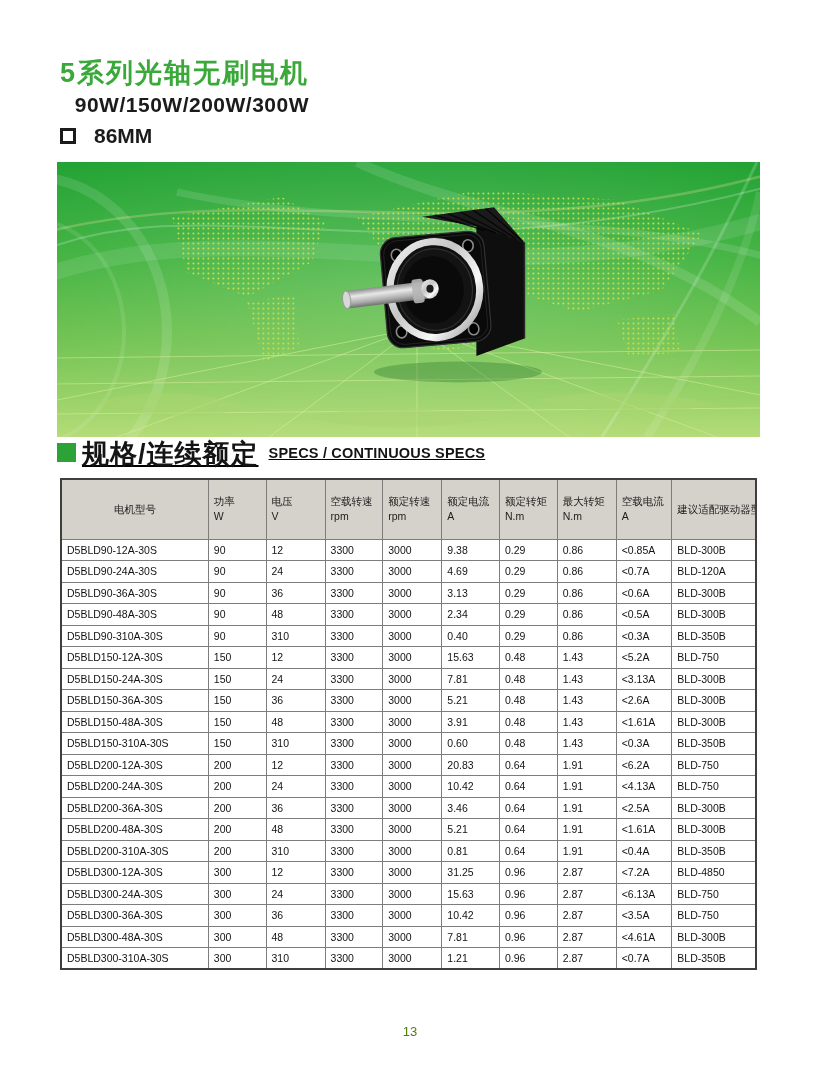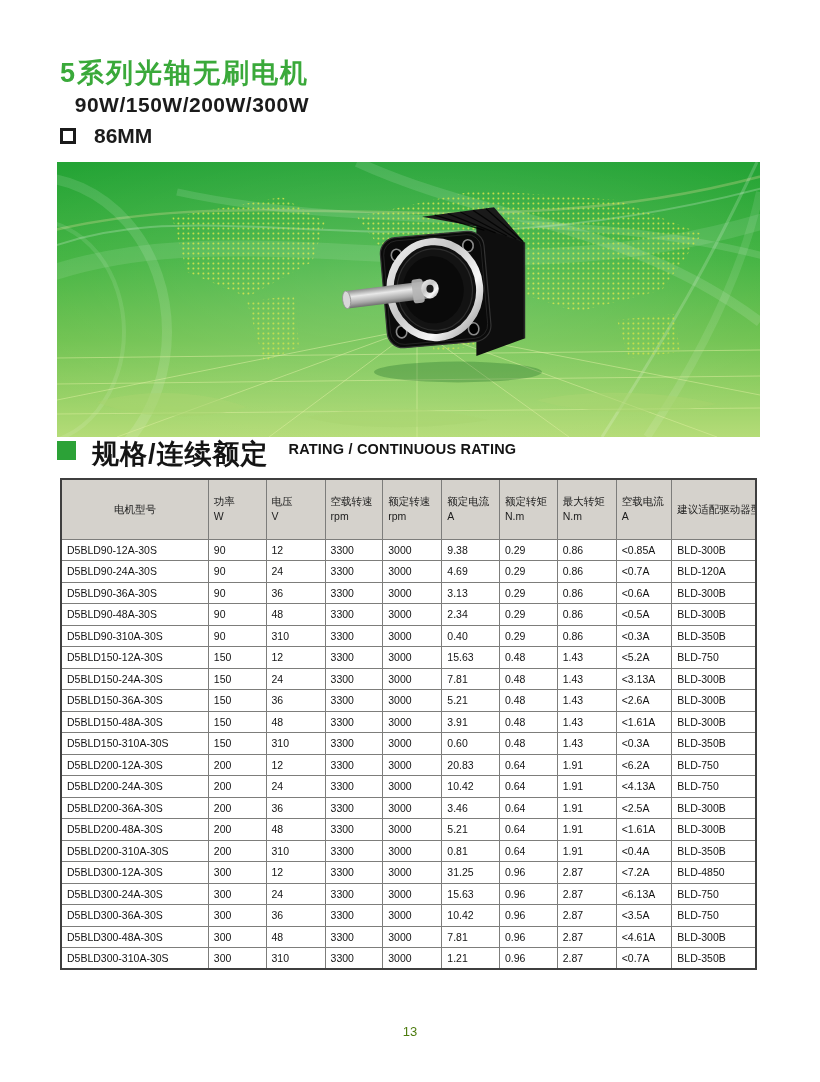--- a/index.html
+++ b/index.html
@@ -26,21 +26,21 @@
   }
   .frame-square {
     display:inline-block; width:16px; height:16px;
     border:3px solid #1b1b1b; background:#fff;
   }
   
   .hero { position:absolute; left:57px; top:162px; width:703px; height:275px; }
   .hero svg { display:block; }
   
   .section-header {
-    position:absolute; left:57px; top:441px; display:flex; align-items:flex-start; gap:16px;
+    position:absolute; left:57px; top:441px; display:flex; align-items:center; gap:6px;text-decoration:underline;
   }
   .section-bullet { width:19px; height:19px; background:#2ca237; margin-bottom:4px; }
   .section-cn { color:#141414; font-size:27px; font-weight:bold; letter-spacing:1px; line-height:1; }
   .section-en { color:#141414; font-size:14.5px; font-weight:bold; margin-bottom:3px; margin-left:4px; letter-spacing:.2px; }
   
   .spec-table-wrap { position:absolute; left:60px; top:478px; width:697px;border-radius:8px; }
   table.spec {
     width:100%; border-collapse:collapse; table-layout:fixed;
     border:2px solid #3f3f3f;
   }
@@ -186,21 +186,21 @@
         </g>
         <ellipse cx="60" cy="106" rx="11" ry="12" fill="url(#silver)"></ellipse>
         <ellipse cx="60" cy="106" rx="4.5" ry="5" fill="#1c1c1c"></ellipse>
       </g>
     </svg>
   </div>
 
   <div class="section-header">
     <span class="section-bullet"></span>
     <span class="section-cn">规格/连续额定</span>
-    <span class="section-en">RATING / CONTINUOUS RATING</span>
+    <span class="section-en">SPECS / CONTINUOUS SPECS</span>
   </div>
 
   <div class="spec-table-wrap">
     <table class="spec">
       <colgroup>
         <col style="width:21.2%">
           <col style="width:8.3%">
           <col style="width:8.5%">
         <col style="width:8.3%">
           <col style="width:8.5%">

